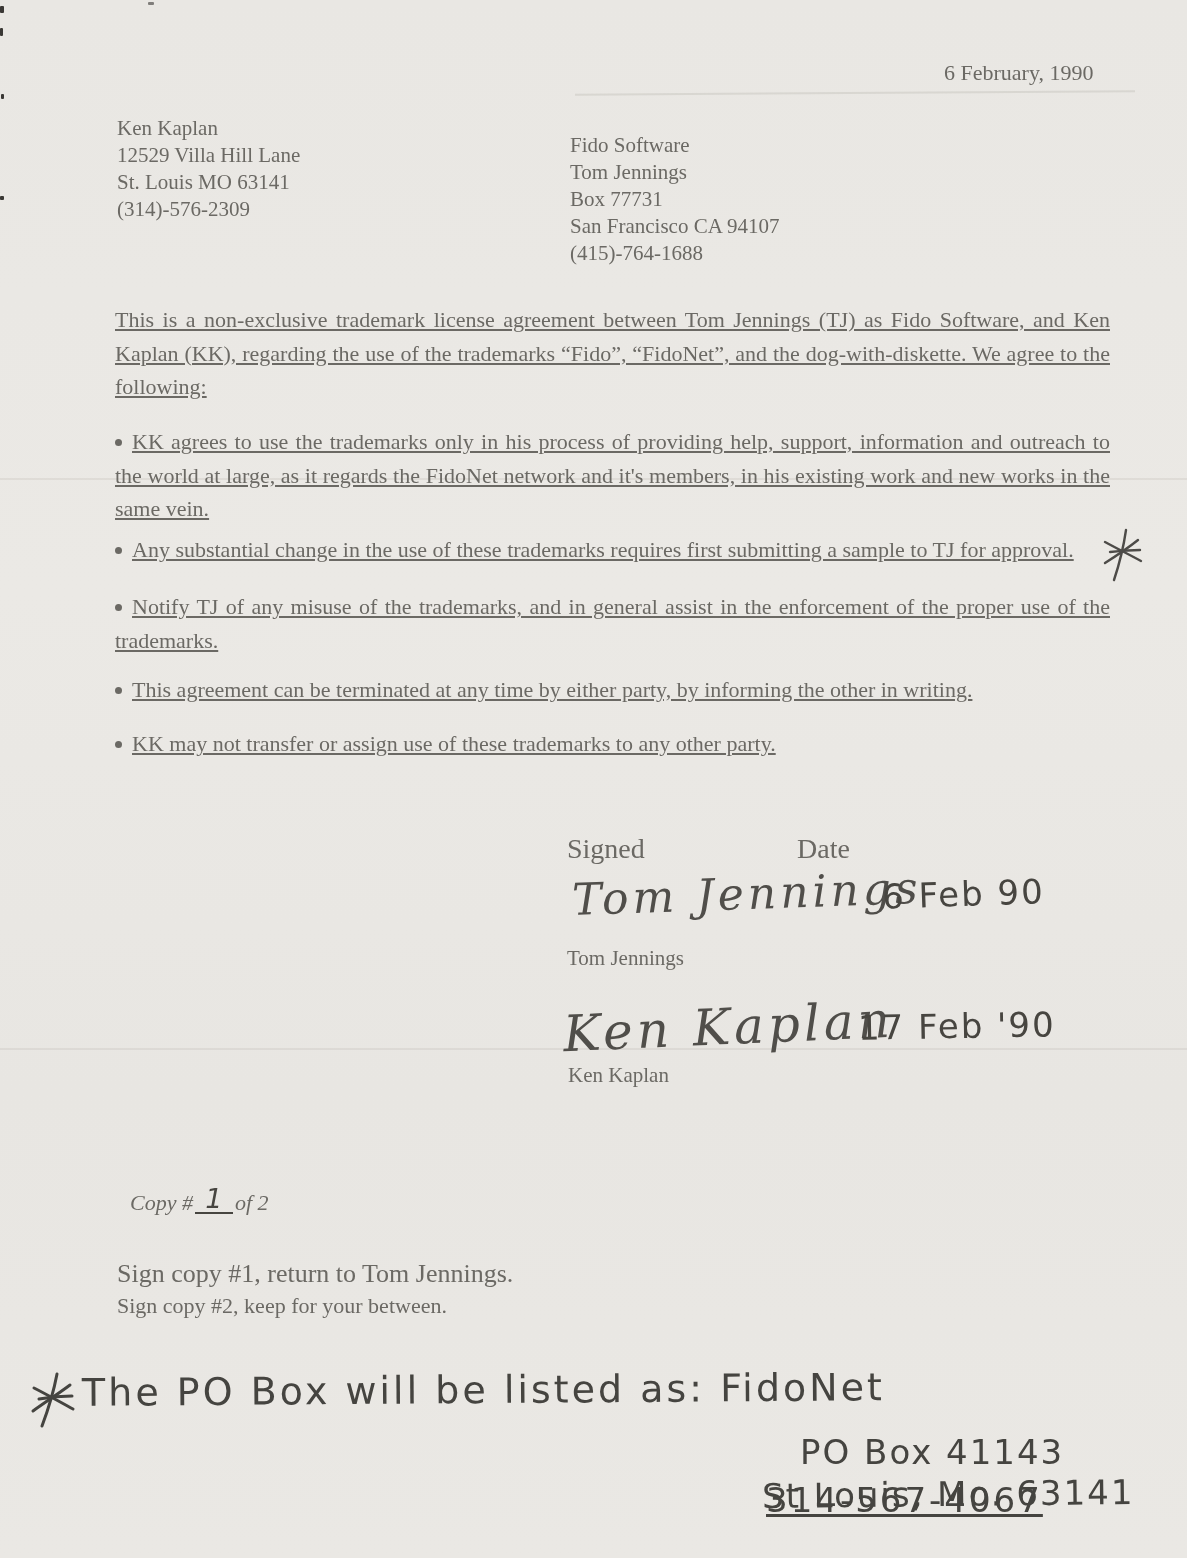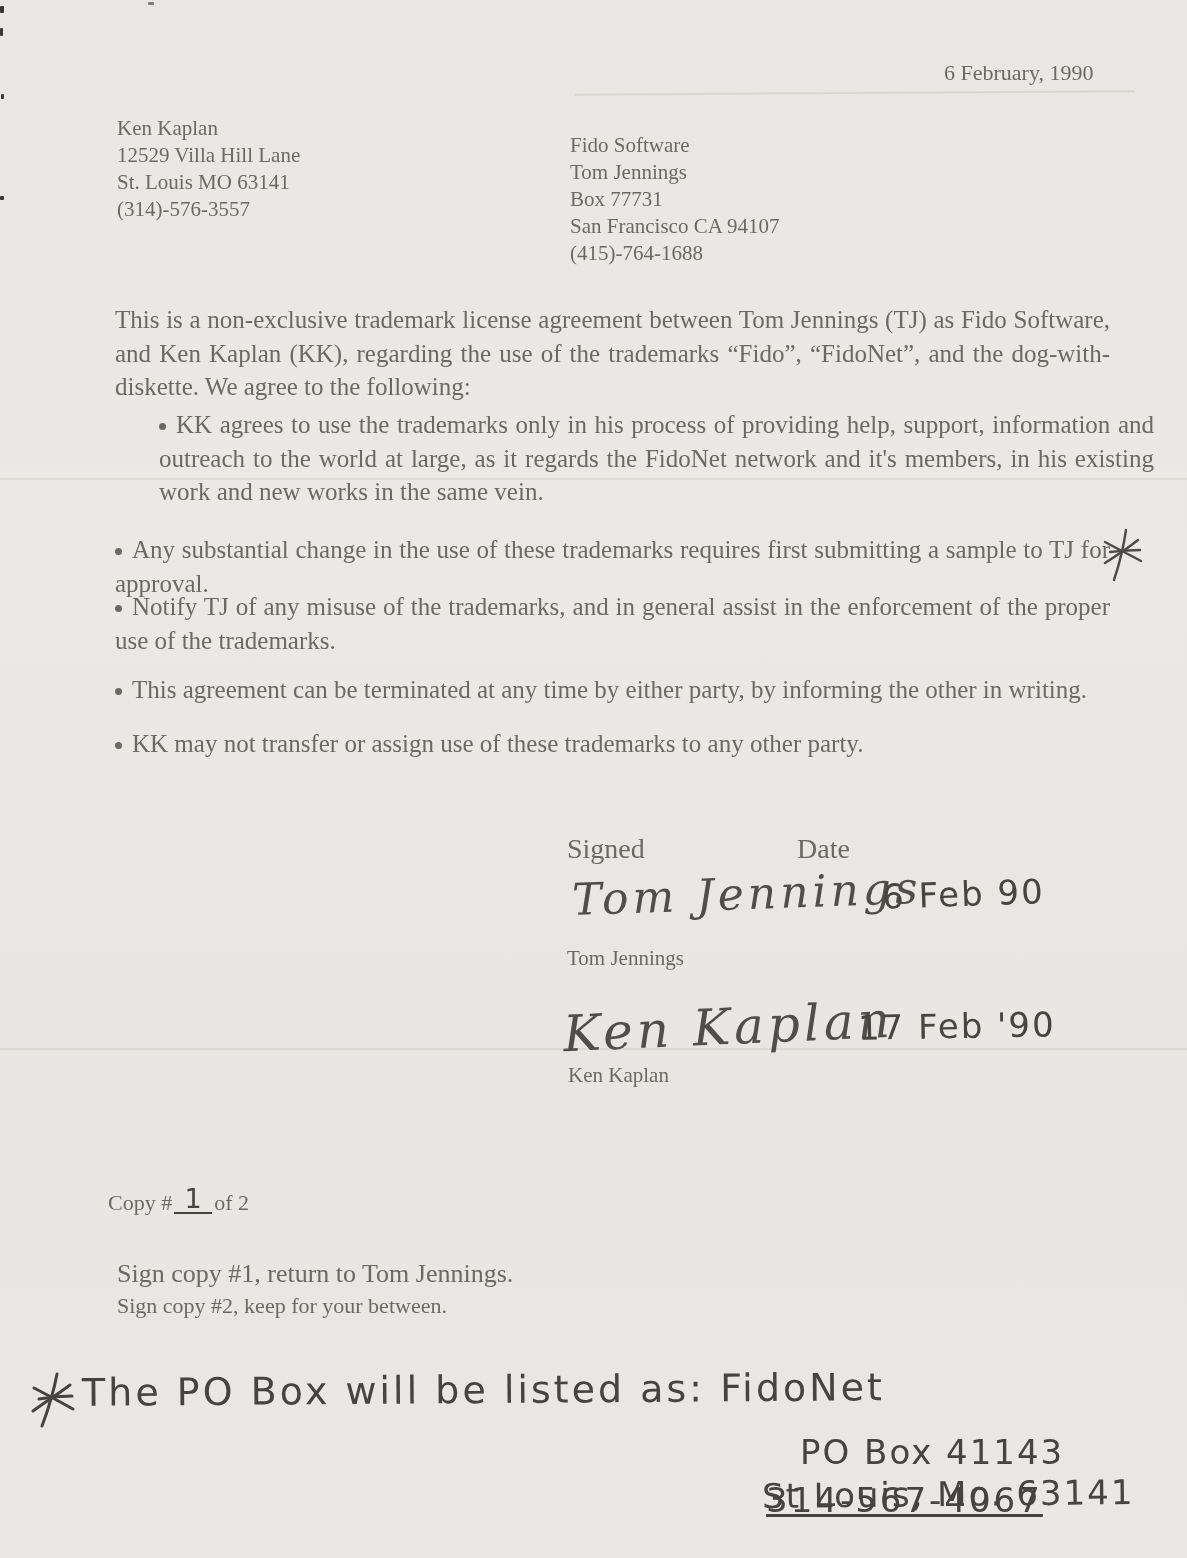--- a/index.html
+++ b/index.html
@@ -8,31 +8,31 @@
     width:1187px;height:1558px;
     margin:0 auto;
     background:linear-gradient(180deg,#e9e7e3 0%,#ebe9e5 38%,#e8e6e2 70%,#eae8e4 100%);
     overflow:hidden;
     font-family:"Liberation Serif","DejaVu Serif",serif;
     color:#6b6964;
   }
   
   .typed{position:absolute;font-size:21px;line-height:27px;color:#6b6964;}
   .date-line{position:absolute;top:60px;left:944px;font-size:22px;color:#6b6964;}
-  .para{position:absolute;left:115px;width:995px;font-size:25px;line-height:33.5px;text-align:justify;color:#6b6964;}
+  .para{position:absolute;left:115px;width:995px;font-size:22px;line-height:33.5px;text-align:justify;color:#6b6964;text-decoration:underline;}
   .bullet-dot{display:inline-block;width:7px;height:7px;border-radius:50%;background:#6b6964;margin-right:10px;transform:translateY(-3px);}
   .sig-label{position:absolute;font-size:28px;color:#6b6964;}
   
   .script{position:absolute;font-family:"DejaVu Serif",serif;font-style:italic;letter-spacing:4px;color:#504e4a;white-space:nowrap;}
   .hand{position:absolute;font-family:"DejaVu Sans",sans-serif;letter-spacing:2px;color:#474540;white-space:nowrap;}
   .tj-sig{top:868px;left:572px;font-size:44px;transform:rotate(-2deg);}
   .tj-date{top:874px;left:882px;font-size:34px;transform:rotate(-2deg);}
   .kk-sig{top:998px;left:563px;font-size:50px;transform:rotate(-2.5deg);}
   .kk-date{top:1006px;left:858px;font-size:34px;transform:rotate(-1deg);}
-  .copy-line{position:absolute;top:1188px;left:108px;font-size:22px;color:#6b6964;}
+  .copy-line{position:absolute;top:1188px;left:130px;font-size:22px;color:#6b6964;font-style:italic;}
   .copy-num{display:inline-block;font-family:"DejaVu Sans",sans-serif;font-size:27px;color:#474540;
             border-bottom:2px solid #474540;min-width:38px;text-align:center;
             transform:translateY(-2px);line-height:26px;margin:0 2px;}
   .note-line{position:absolute;font-family:"DejaVu Sans",sans-serif;color:#454440;white-space:nowrap;}
   .note-1{top:1368px;left:82px;font-size:38px;letter-spacing:3px;transform:rotate(-0.4deg);}
   .note-2{top:1432px;left:800px;font-size:34px;letter-spacing:2px;}
   .note-3{top:1474px;left:762px;font-size:34px;letter-spacing:2px;transform:rotate(-0.6deg);}
   .note-4{top:1480px;left:766px;font-size:34px;letter-spacing:3px;text-decoration:underline;}
   
   .crease{position:absolute;pointer-events:none;}
@@ -60,36 +60,36 @@
   <div class="speck sp3"></div>
   <div class="speck sp4"></div>
   <div class="speck sp5"></div>
 
   <div class="date-line">6 February, 1990</div>
 
   <div class="typed" style="top:115px;left:117px;">
     <div>Ken Kaplan</div>
     <div>12529 Villa Hill Lane</div>
     <div>St. Louis MO 63141</div>
-    <div>(314)-576-3557</div>
+    <div>(314)-576-2309</div>
   </div>
 
   <div class="typed" style="top:132px;left:570px;">
     <div>Fido Software</div>
     <div>Tom Jennings</div>
     <div>Box 77731</div>
     <div>San Francisco CA 94107</div>
     <div>(415)-764-1688</div>
   </div>
 
   <div class="para" style="top:303px;">
     <span>This is a non-exclusive trademark license agreement between Tom Jennings (TJ) as Fido Software, and Ken Kaplan (KK), regarding the use of the trademarks “Fido”, “FidoNet”, and the dog-with-diskette. We agree to the following:</span>
   </div>
 
-  <div class="para" style="top:408px;margin-left:44px;">
+  <div class="para" style="top:425px;">
     <span class="bullet-dot"></span><span>KK agrees to use the trademarks only in his process of providing help, support, information and outreach to the world at large, as it regards the FidoNet network and it's members, in his existing work and new works in the same vein.</span>
   </div>
   <div class="para" style="top:533px;">
     <span class="bullet-dot"></span><span>Any substantial change in the use of these trademarks requires first submitting a sample to TJ for approval.</span>
   </div>
 
   <svg class="mark" style="top:528px;left:1102px;" width="42" height="54" viewBox="0 0 42 54">
     <g stroke="#4d4b48" stroke-width="2.4" stroke-linecap="round" fill="none">
       <path d="M24 2 C22 16, 18 34, 12 52"></path>
       <path d="M3 14 C14 20, 26 26, 39 33"></path>

